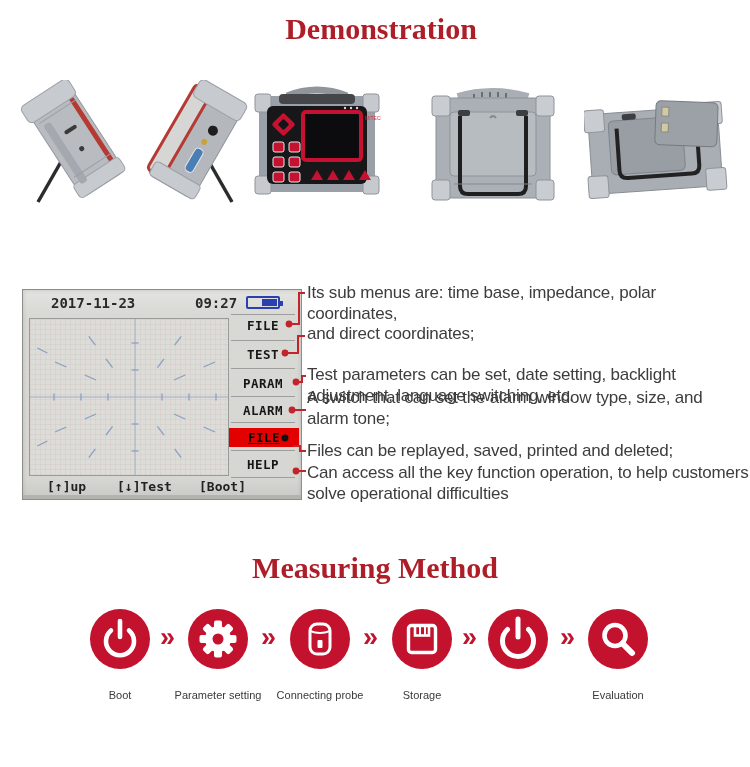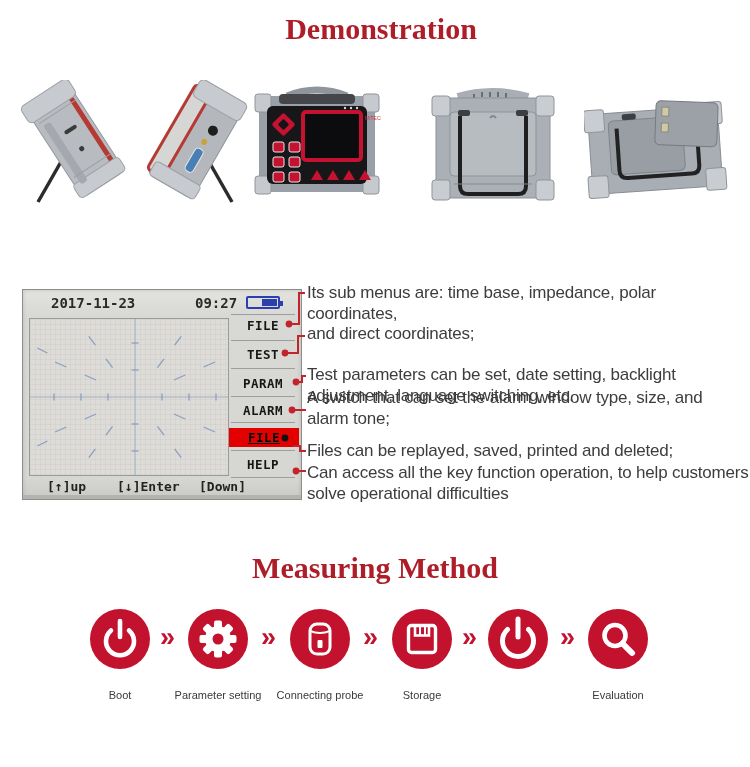--- a/index.html
+++ b/index.html
@@ -237,22 +237,22 @@
     <div class="lcd-sep" style="top:106px;"></div>
     <div class="lcd-menu-item" style="top:113px;">ALARM</div>
     <div class="lcd-sep" style="top:132px;"></div>
     <div class="lcd-menu-item selected" style="top:138px;text-decoration:underline;">FILE</div>
     <div class="lcd-sep" style="top:160px;"></div>
     <div class="lcd-menu-item" style="top:167px;">HELP</div>
     <div class="lcd-sep" style="top:187px;"></div>
 
     <div class="lcd-footer">
       <span class="fk0">[↑]up</span>
-      <span class="fk1">[↓]Enter</span>
-      <span class="fk2">[Down]</span>
+      <span class="fk1">[↓]Test</span>
+      <span class="fk2">[Boot]</span>
     </div>
     <div class="lcd-bottom-strip"></div>
   </div>
 
   <div class="desc" style="top:283px;">Its sub menus are: time base, impedance, polar coordinates,
 and direct coordinates;</div>
   <div class="desc" style="top:365px;">Test parameters can be set, date setting, backlight
 adjustment, language switching, etc.</div>
   <div class="desc" style="top:388px;">A switch that can set the alarm window type, size, and
 alarm tone;</div>

